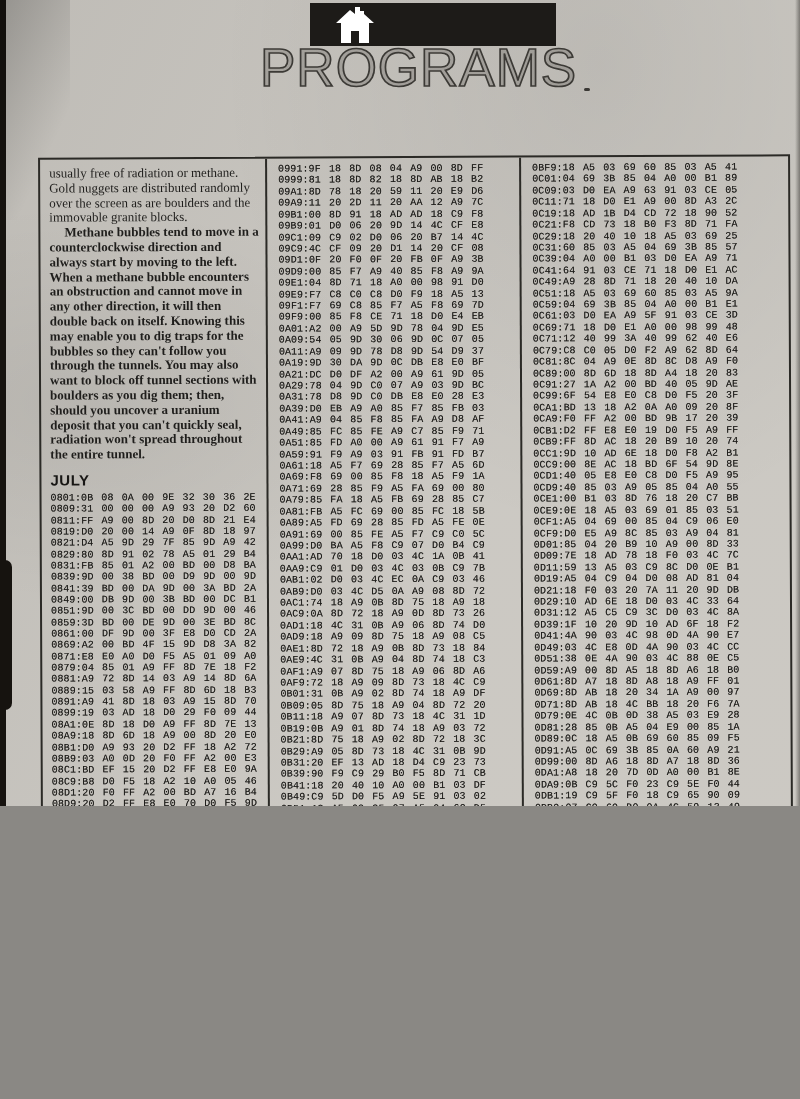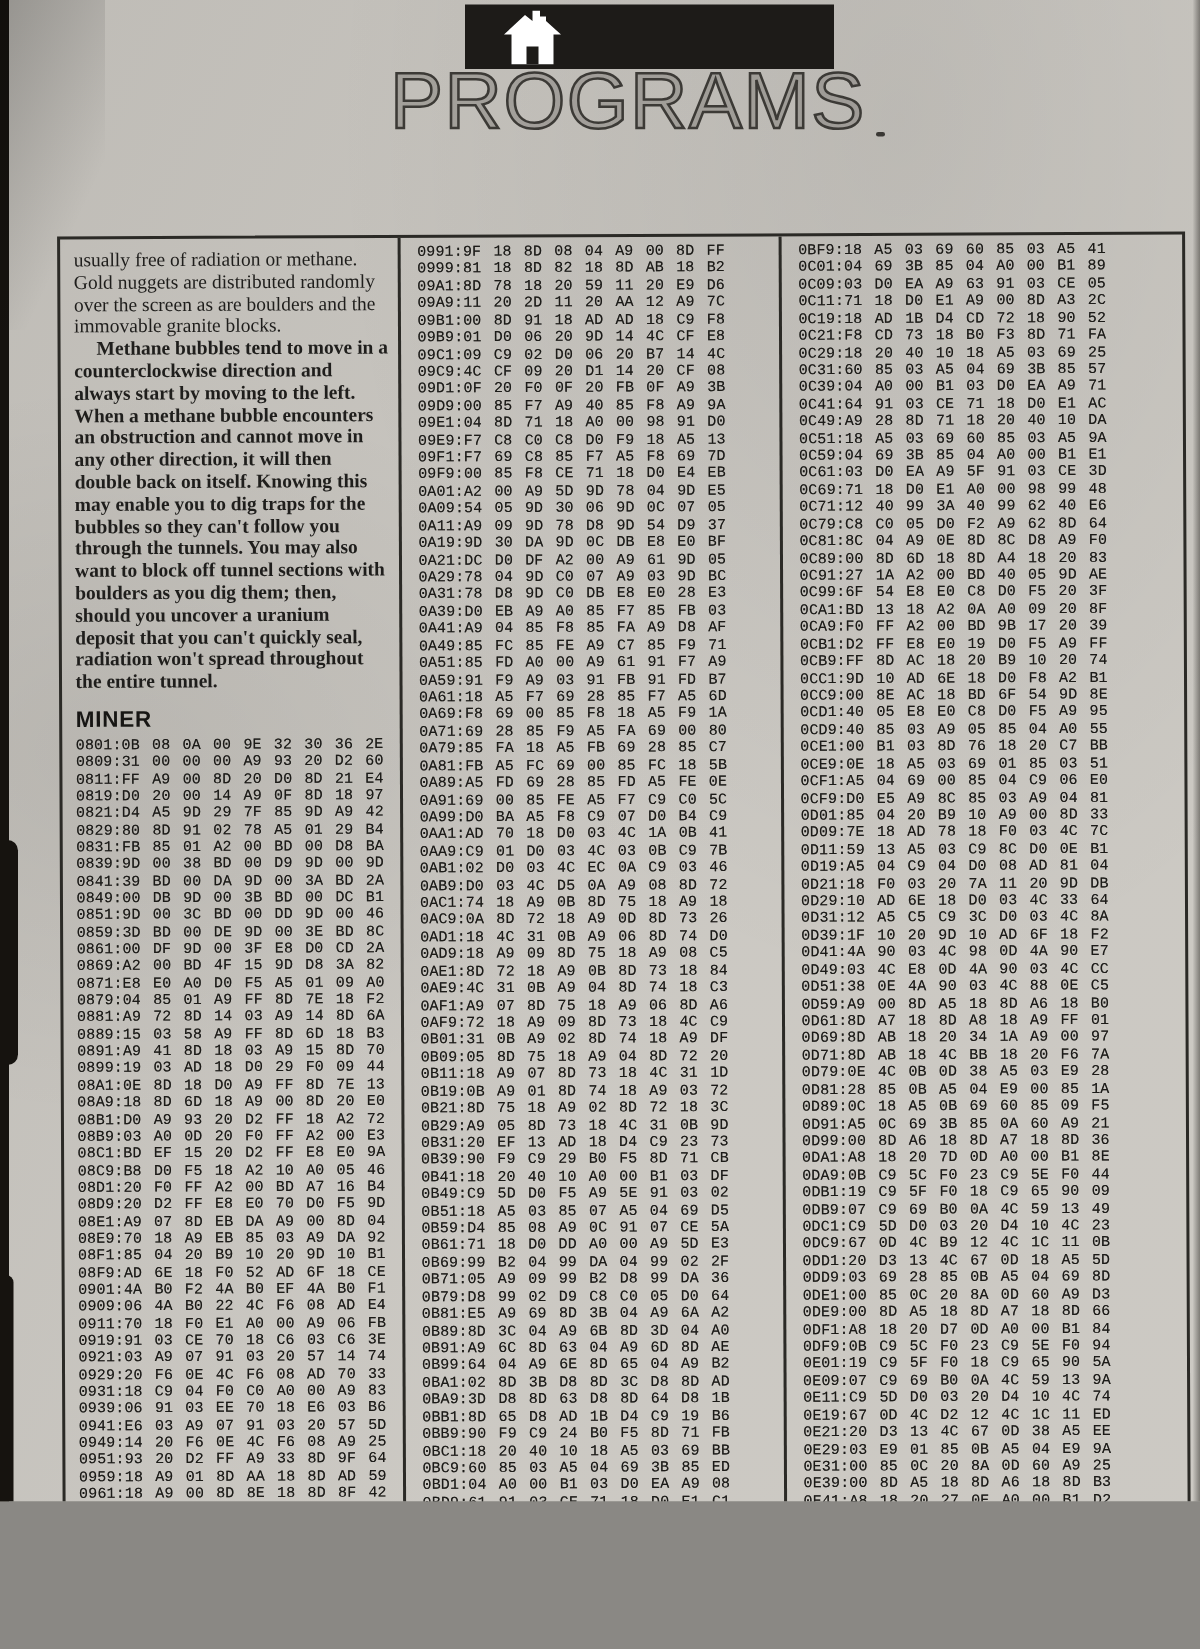--- a/index.html
+++ b/index.html
@@ -1,17 +1,17 @@
 <!DOCTYPE html>
 <html><head>
 <meta charset="utf-8">
 <style>
   html,body{margin:0;padding:0;background:#8a8884;}
   .page{
-    position:relative;width:800px;height:1001px;margin:0 auto;
+    position:relative;width:800px;height:806px;margin:0 auto;
     background:#c9c6c0;
     background-image:
       radial-gradient(ellipse at 75% 8%, rgba(0,0,0,0.07), transparent 45%),
       radial-gradient(ellipse at 10% 50%, rgba(0,0,0,0.06), transparent 35%),
       linear-gradient(115deg, rgba(0,0,0,0.05) 0%, rgba(255,255,255,0.05) 60%);
     overflow:hidden;
     font-family:"Liberation Serif", serif;
     color:#1f1e1c;
   }
   
@@ -101,21 +101,21 @@
     </div>
     <div class="programs-title">PROGRAMS</div>
   </header>
 
   <div class="listing-frame">
     <div class="col col1">
       <div class="intro">
         <p>usually free of radiation or methane. Gold nuggets are distributed randomly over the screen as are boulders and the immovable granite blocks.</p>
         <p class="indent">Methane bubbles tend to move in a counterclockwise direction and always start by moving to the left. When a methane bubble encounters an obstruction and cannot move in any other direction, it will then double back on itself. Knowing this may enable you to dig traps for the bubbles so they can't follow you through the tunnels. You may also want to block off tunnel sections with boulders as you dig them; then, should you uncover a uranium deposit that you can't quickly seal, radiation won't spread throughout the entire tunnel.</p>
       </div>
-      <h2 class="listing-title">MINER</h2>
+      <h2 class="listing-title">JULY</h2>
       <pre class="hex">0801:0B 08 0A 00 9E 32 30 36 2E
 0809:31 00 00 00 A9 93 20 D2 60
 0811:FF A9 00 8D 20 D0 8D 21 E4
 0819:D0 20 00 14 A9 0F 8D 18 97
 0821:D4 A5 9D 29 7F 85 9D A9 42
 0829:80 8D 91 02 78 A5 01 29 B4
 0831:FB 85 01 A2 00 BD 00 D8 BA
 0839:9D 00 38 BD 00 D9 9D 00 9D
 0841:39 BD 00 DA 9D 00 3A BD 2A
 0849:00 DB 9D 00 3B BD 00 DC B1

